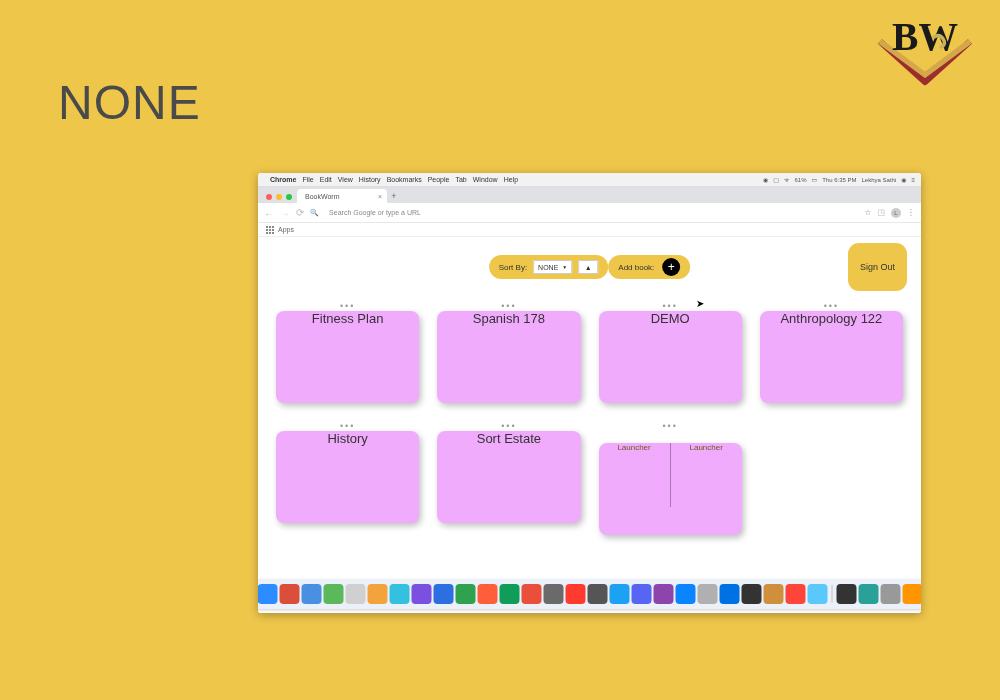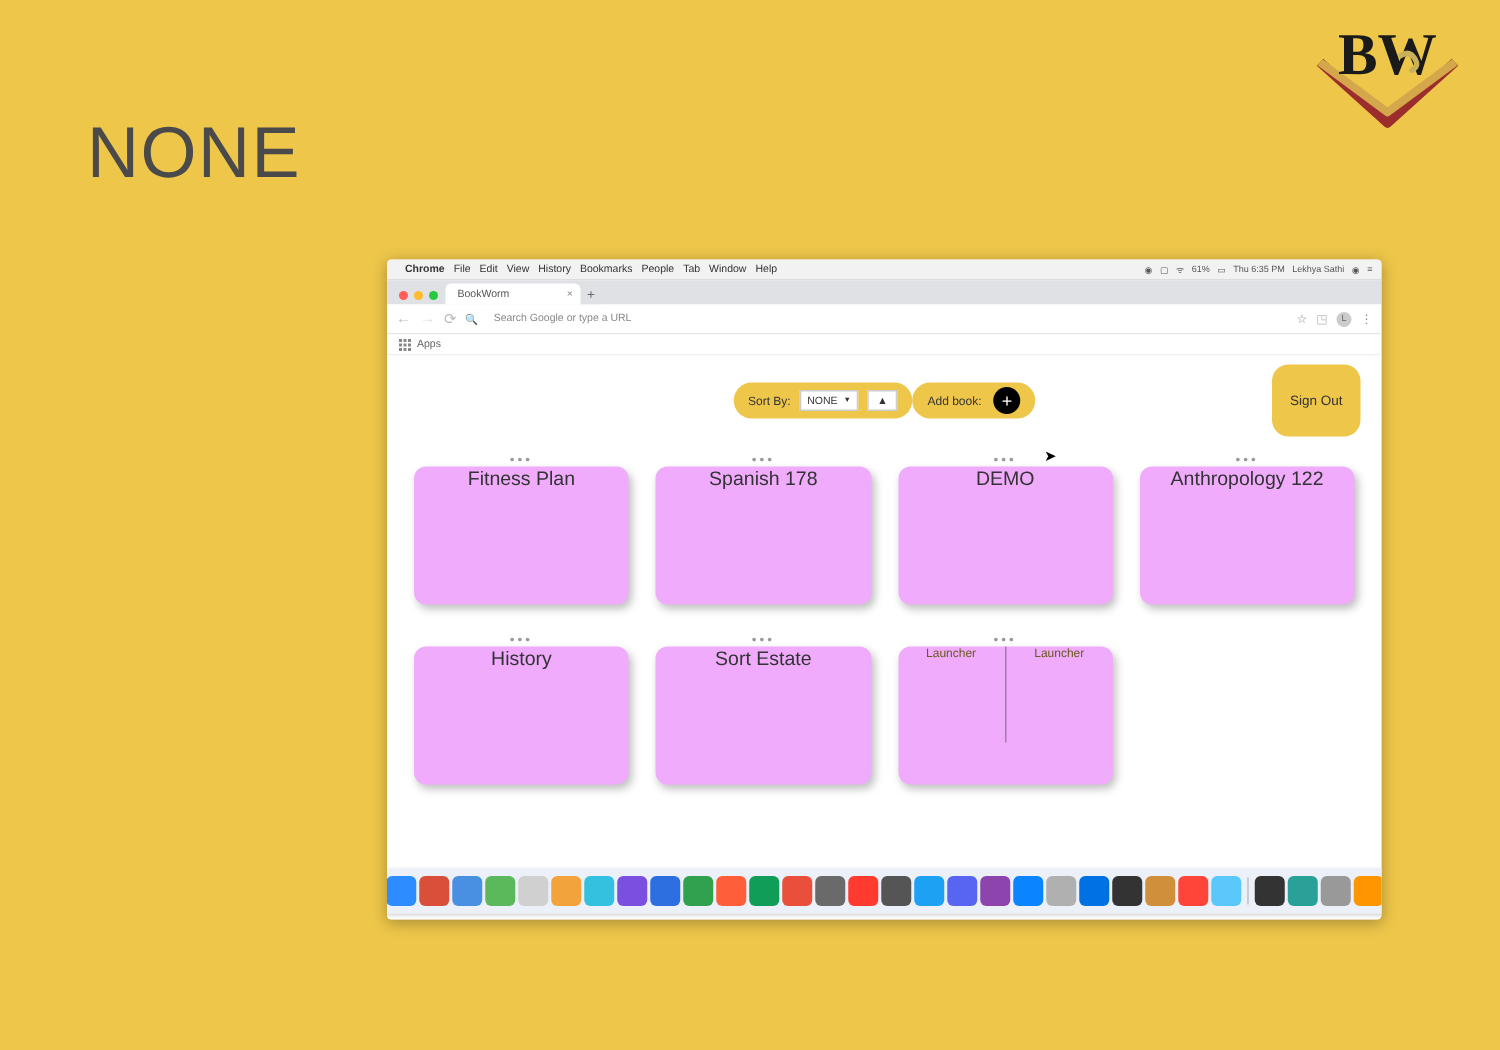--- a/index.html
+++ b/index.html
@@ -50,21 +50,21 @@
   .pill-row { position:absolute; top:18px; left:50%; transform:translateX(-50%); display:flex; }
   .pill { background:#eec64a; border-radius:14px; height:24px; display:flex; align-items:center; padding:0 10px; gap:6px; font-size:8px; color:#333;}
   .pill .sortbox { background:#fff; border:1px solid #ccc; height:14px; padding:0 4px; font-size:7px; display:flex; align-items:center; gap:2px;}
   .pill .sortbox.arrow { width:20px; justify-content:center;}
   .pill .plus { width:18px; height:18px; border-radius:50%; background:#000; color:#fff; display:flex; align-items:center; justify-content:center; font-size:12px; margin-left:2px;}
 
   .card-grid { position:absolute; top:64px; left:18px; right:18px; display:grid; grid-template-columns:repeat(4, 1fr); gap:18px 18px; }
   .card-wrap { display:flex; flex-direction:column; align-items:center; }
   .card-dots { font-size:9px; color:#999; letter-spacing:2px; height:10px; text-align:center;}
   .card { background:#f0abfc; width:100%; height:92px; border-radius:8px; box-shadow:2px 3px 6px rgba(0,0,0,0.25); display:flex; align-items:flex-start; justify-content:center; font-size:13px; color:#333; position:relative;}
-  .card.split { padding:0; }
+  .card.split { padding:0;margin-top:12px; }
   .card.split .half { flex:1; display:flex; align-items:center; justify-content:center; font-size:8px; color:#6b5a1f; }
   .card.split .divider { width:1px; height:70%; background:rgba(0,0,0,0.3); }
 
   
   .cursor { position:absolute; top:61px; left:438px; font-size:10px; color:#000; pointer-events:none;}
 
   
   .dock { position:absolute; bottom:4px; left:50%; transform:translateX(-50%); height:30px; background:rgba(230,235,245,0.75); border-radius:6px; padding:3px 6px; display:flex; gap:2px; align-items:center; box-shadow:0 1px 3px rgba(0,0,0,0.2);}
   .dock .dicon { width:20px; height:20px; border-radius:4px; display:flex; align-items:center; justify-content:center; font-size:10px; color:#fff;}
   .dock .sep { width:1px; height:18px; background:rgba(0,0,0,0.2); margin:0 2px;}

